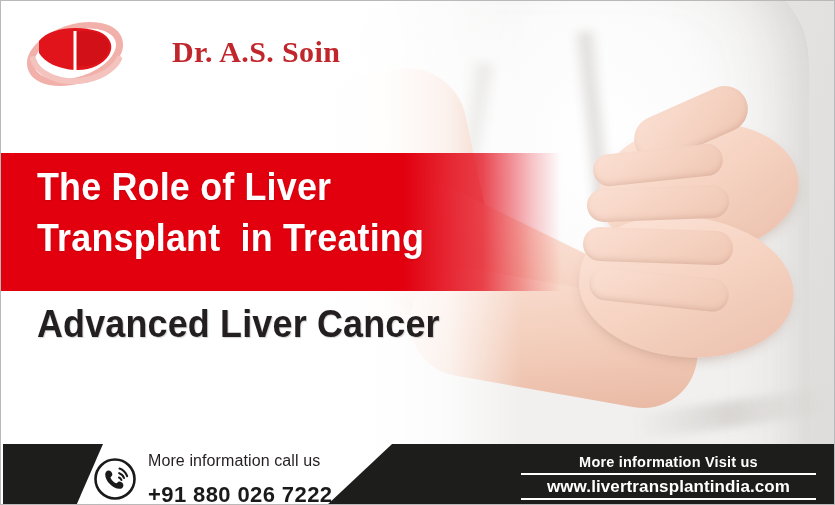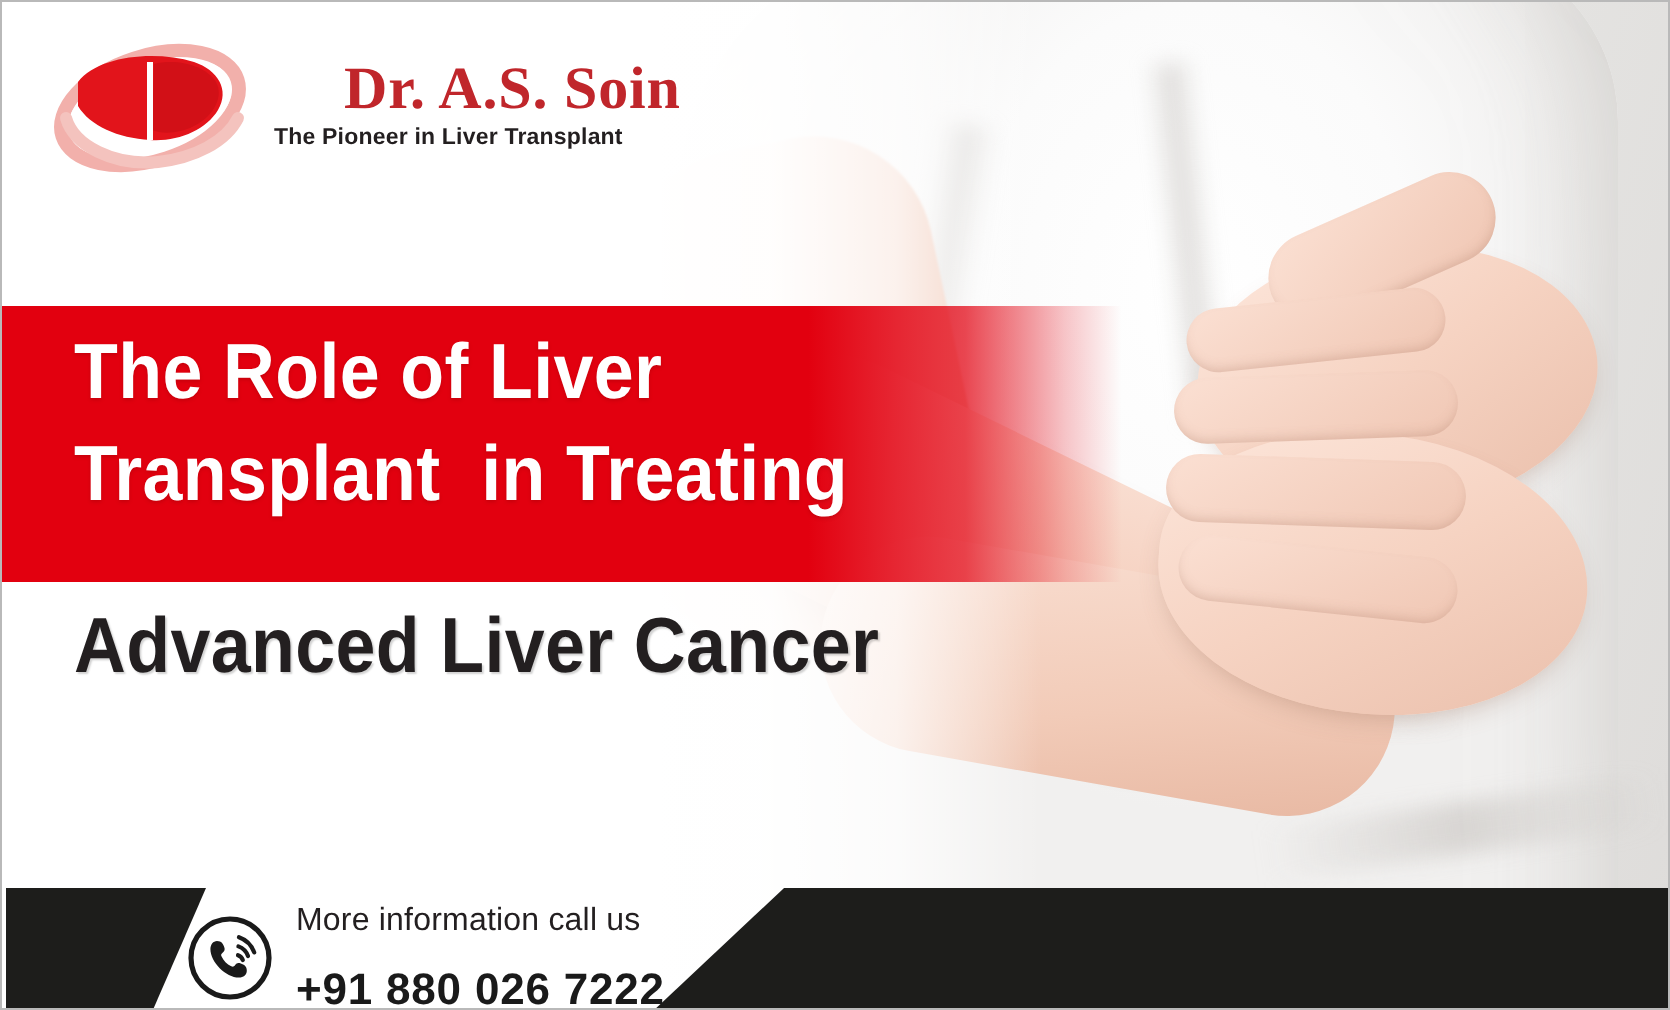--- a/index.html
+++ b/index.html
@@ -314,21 +314,20 @@
     <svg class="logo-mark" viewBox="0 0 104 74">
       <ellipse cx="52" cy="39" rx="46" ry="26" fill="none" stroke="#f2b0ab" stroke-width="7" transform="rotate(-18 52 39)"></ellipse>
       <ellipse cx="52" cy="39" rx="40" ry="21" fill="none" stroke="#ffffff" stroke-width="4" transform="rotate(-18 52 39)"></ellipse>
       <path d="M16 26 C26 13, 54 10, 74 16 C86 20, 92 30, 86 40 C80 50, 66 56, 52 55 C36 54, 22 48, 16 38 Z" fill="#e2141b"></path>
       <path d="M54 17 C66 14, 80 18, 85 26 C89 33, 84 43, 74 48 C66 52, 58 52, 53 50 Z" fill="#d21017"></path>
       <path d="M52 16 L52 55" stroke="#ffffff" stroke-width="3" fill="none"></path>
       <path d="M10 44 C14 58, 34 68, 56 66 C74 64, 90 56, 96 44" fill="none" stroke="#f4c3be" stroke-width="6" stroke-linecap="round"></path>
     </svg>
     <div class="logo-text">
       <div class="brand-name">Dr. A.S. Soin</div>
-      <div class="brand-tag">The Pioneer in Liver Transplant</div>
     </div>
   </div>
 
   <div class="red-band"></div>
   <div class="headline">The Role of Liver
 Transplant  in Treating</div>
 
   <div class="subhead">Advanced Liver Cancer</div>
 
   <div class="bottom">
@@ -342,15 +341,19 @@
         <path d="M26.5 11.6 a12.5 12.5 0 0 1 7.6 7.6" fill="none" stroke="#1a1a1a" stroke-width="2.1" stroke-linecap="round"></path>
         <path d="M26.2 16.2 a8 8 0 0 1 4.8 4.8" fill="none" stroke="#1a1a1a" stroke-width="2.1" stroke-linecap="round"></path>
         <path d="M26 20.6 a4 4 0 0 1 2.4 2.4" fill="none" stroke="#1a1a1a" stroke-width="2.1" stroke-linecap="round"></path>
       </svg>
       <div class="call-lines">
         <div class="call-label">More information call us</div>
         <div class="call-number">+91 880 026 7222</div>
       </div>
     </div>
 
+    <div class="visit-group">
+      <div class="visit-label">More information Visit us</div>
+      <div class="visit-url">www.livertransplantindia.com</div>
+    </div>
   </div>
 
 </div>
 
 </body></html>

